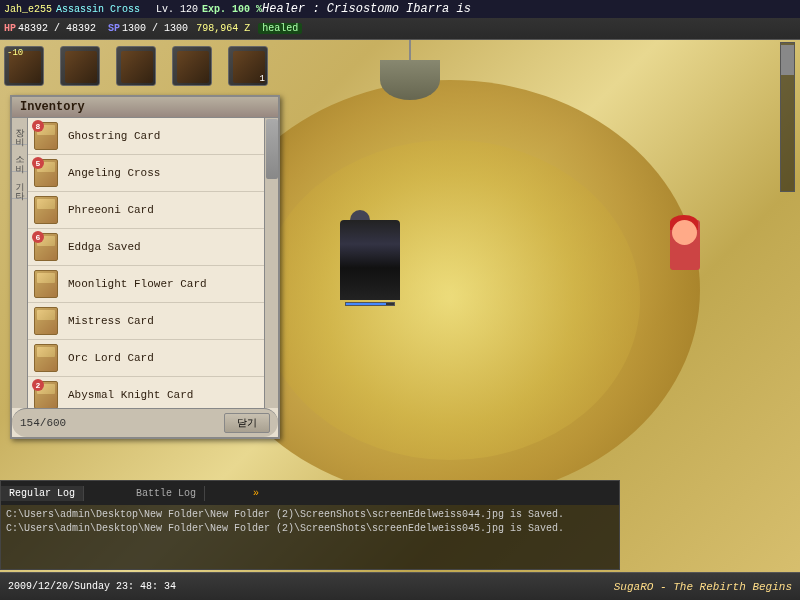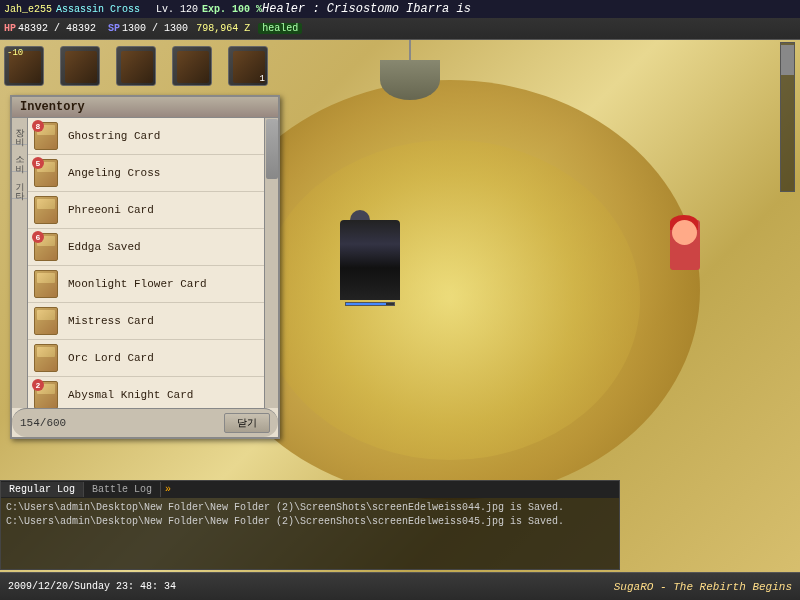--- a/index.html
+++ b/index.html
@@ -297,22 +297,23 @@
       width: 620px;
       height: 90px;
       background: rgba(0, 0, 0, 0.7);
       border: 1px solid #444;
       z-index: 10;
     }
 
     #log-tabs {
       display: flex;
       background: #222;
-      height: 17px;
+      height: 24px;
       align-items: center;
+      gap: 44px;
     }
 
     .log-tab {
       padding: 2px 8px;
       font-size: 10px;
       color: #aaa;
       border-right: 1px solid #444;
       cursor: pointer;
     }
 

